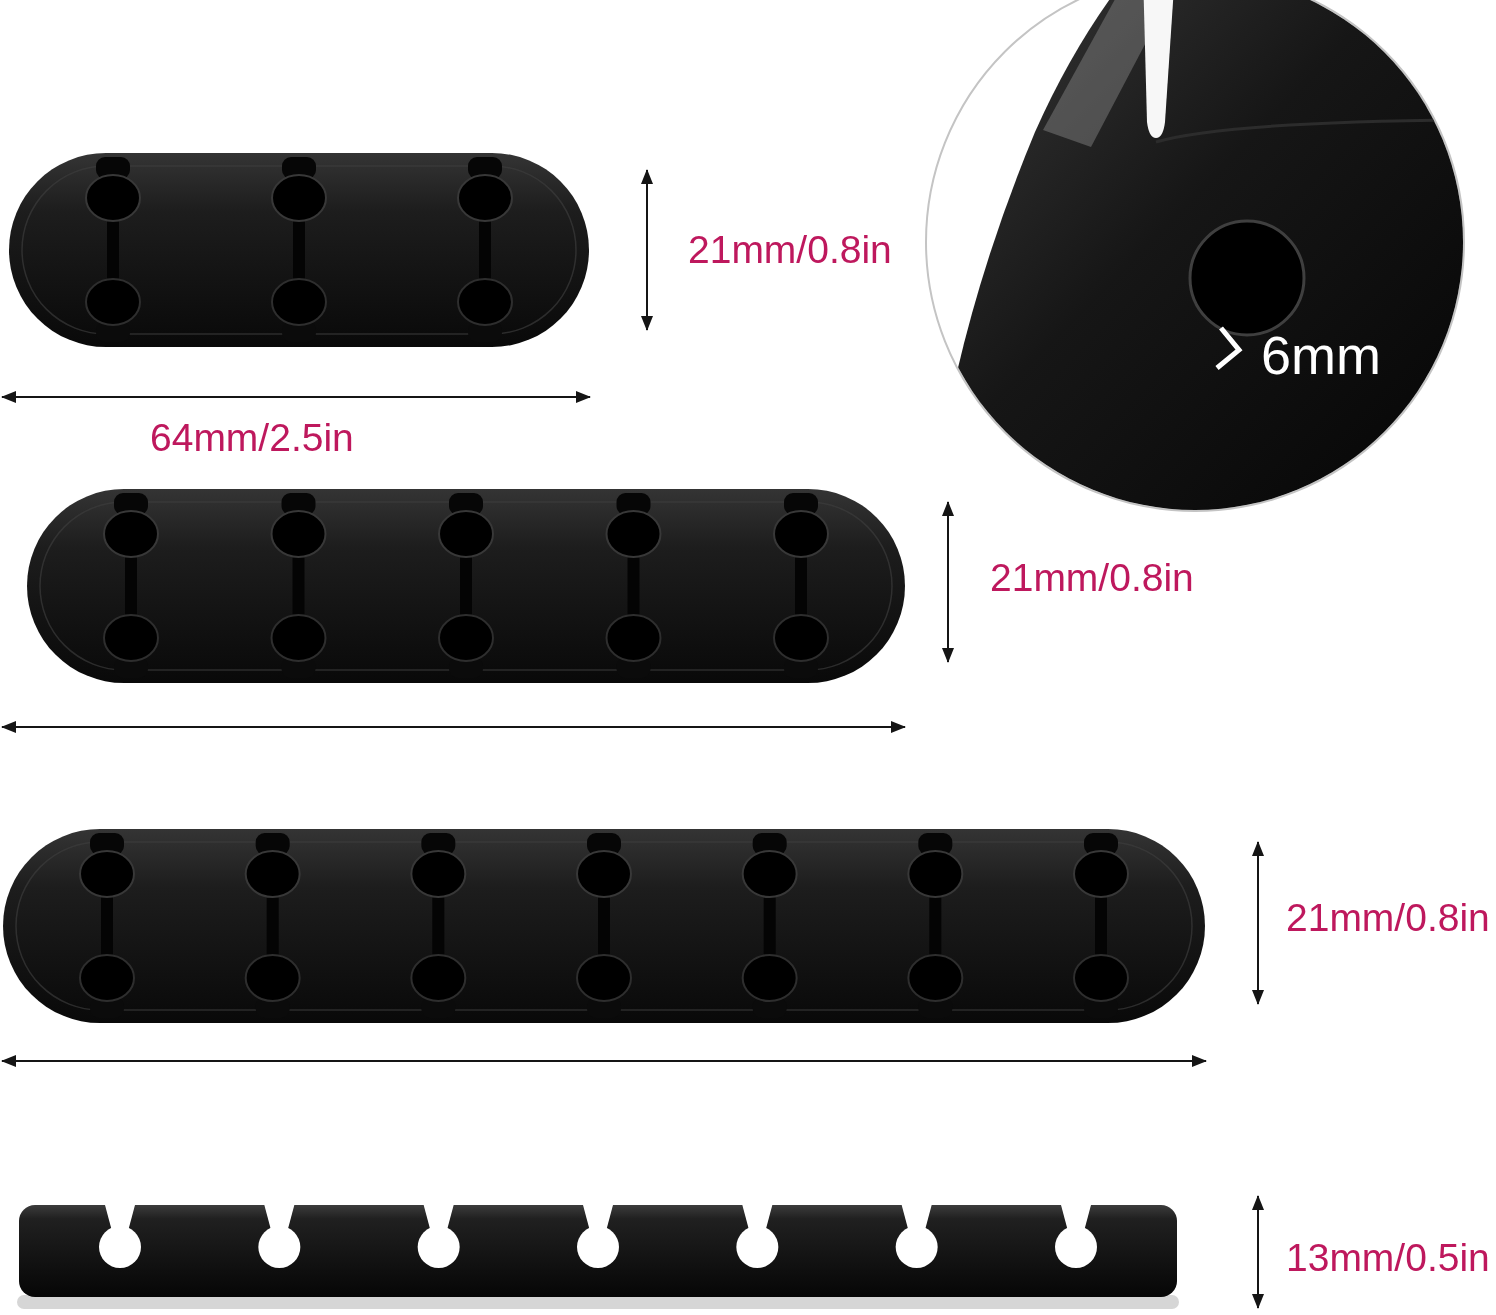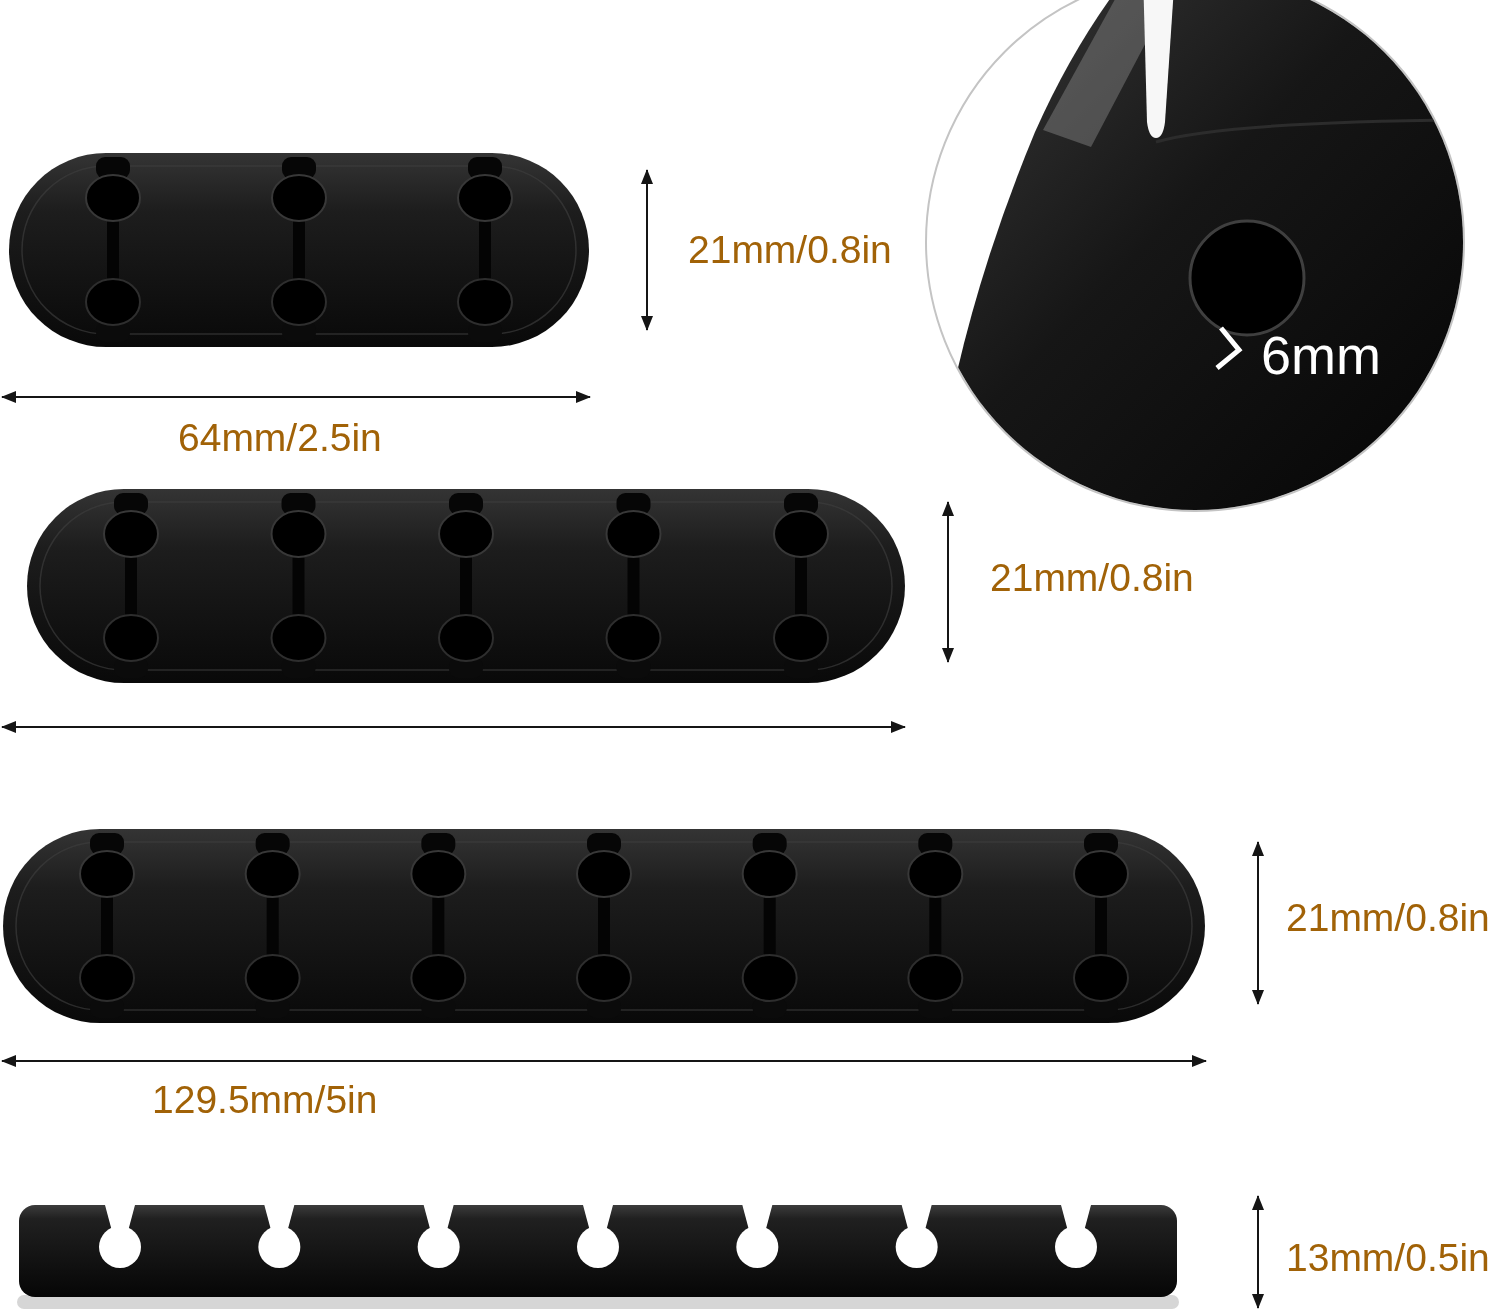--- a/index.html
+++ b/index.html
@@ -7,21 +7,21 @@
     position:relative;
     width:1496px;height:1315px;
     background:#ffffff;
     overflow:hidden;
     font-family:"Liberation Sans","DejaVu Sans",sans-serif;
   }
   .clip-svg{position:absolute;display:block;}
   .dim-label{
     position:absolute;
     font-size:39px;
-    color:#a16207;
+    color:#be185d;
     white-space:nowrap;
   }
   .dim-arrow-v{position:absolute;width:2px;background:#151515;}
   .dim-arrow-v::before,.dim-arrow-v::after{
     content:"";position:absolute;left:50%;transform:translateX(-50%);
     border-left:6px solid transparent;border-right:6px solid transparent;
   }
   .dim-arrow-v::before{top:-1px;border-bottom:15px solid #151515;}
   .dim-arrow-v::after{bottom:-1px;border-top:15px solid #151515;}
   .dim-arrow-h{position:absolute;height:2px;background:#151515;}
@@ -70,21 +70,21 @@
       <ellipse cx="291" cy="150" rx="27" ry="23" fill="#000000" stroke="#2e2e2e" stroke-width="2"></ellipse>
       <rect x="460" y="5" width="34" height="22" rx="9" fill="#060606"></rect>
       <rect x="460" y="169" width="34" height="21" rx="9" fill="#0b0b0b"></rect>
       <rect x="471" y="44" width="12" height="108" fill="#040404"></rect>
       <ellipse cx="477" cy="46" rx="27" ry="23" fill="#000000" stroke="#383838" stroke-width="2"></ellipse>
       <ellipse cx="477" cy="150" rx="27" ry="23" fill="#000000" stroke="#2e2e2e" stroke-width="2"></ellipse>
     </svg>
   <div class="dim-arrow-v" style="left:646px;top:170px;height:160px;"></div>
   <span class="dim-label" style="left:688px;top:228px;">21mm/0.8in</span>
   <div class="dim-arrow-h" style="left:2px;top:396px;width:588px;"></div>
-  <span class="dim-label" style="left:150px;top:416px;margin-left:28px;">64mm/2.5in</span>
+  <span class="dim-label" style="left:150px;top:416px;">64mm/2.5in</span>
 
   <div class="inset-circle">
     <svg width="540" height="540" viewBox="0 0 540 540">
       <defs>
         <linearGradient id="insetG" x1="0" y1="0" x2="1" y2="1">
           <stop offset="0%" stop-color="#3a3a3a"></stop>
           <stop offset="45%" stop-color="#161616"></stop>
           <stop offset="100%" stop-color="#050505"></stop>
         </linearGradient>
       </defs>
@@ -180,21 +180,20 @@
       <ellipse cx="933.3333333333333" cy="150" rx="27" ry="23" fill="#000000" stroke="#2e2e2e" stroke-width="2"></ellipse>
       <rect x="1082" y="5" width="34" height="22" rx="9" fill="#060606"></rect>
       <rect x="1082" y="169" width="34" height="21" rx="9" fill="#0b0b0b"></rect>
       <rect x="1093" y="44" width="12" height="108" fill="#040404"></rect>
       <ellipse cx="1099" cy="46" rx="27" ry="23" fill="#000000" stroke="#383838" stroke-width="2"></ellipse>
       <ellipse cx="1099" cy="150" rx="27" ry="23" fill="#000000" stroke="#2e2e2e" stroke-width="2"></ellipse>
     </svg>
   <div class="dim-arrow-v" style="left:1257px;top:842px;height:162px;"></div>
   <span class="dim-label" style="left:1286px;top:896px;">21mm/0.8in</span>
   <div class="dim-arrow-h" style="left:2px;top:1060px;width:1204px;"></div>
-  <span class="dim-label" style="left:152px;top:1078px;">129.5mm/5in</span>
 
   <svg id="clipSide" class="clip-svg clip-side" width="1166" height="118" style="left:15px;top:1193px;">
       <defs>
         <linearGradient id="clipSide-g" x1="0" y1="0" x2="0" y2="1">
           <stop offset="0%" stop-color="#3c3c3c"></stop>
           <stop offset="15%" stop-color="#202020"></stop>
           <stop offset="100%" stop-color="#060606"></stop>
         </linearGradient>
       </defs>
       <rect x="2" y="102" width="1162" height="14" rx="7" fill="#d6d6d6"></rect>

